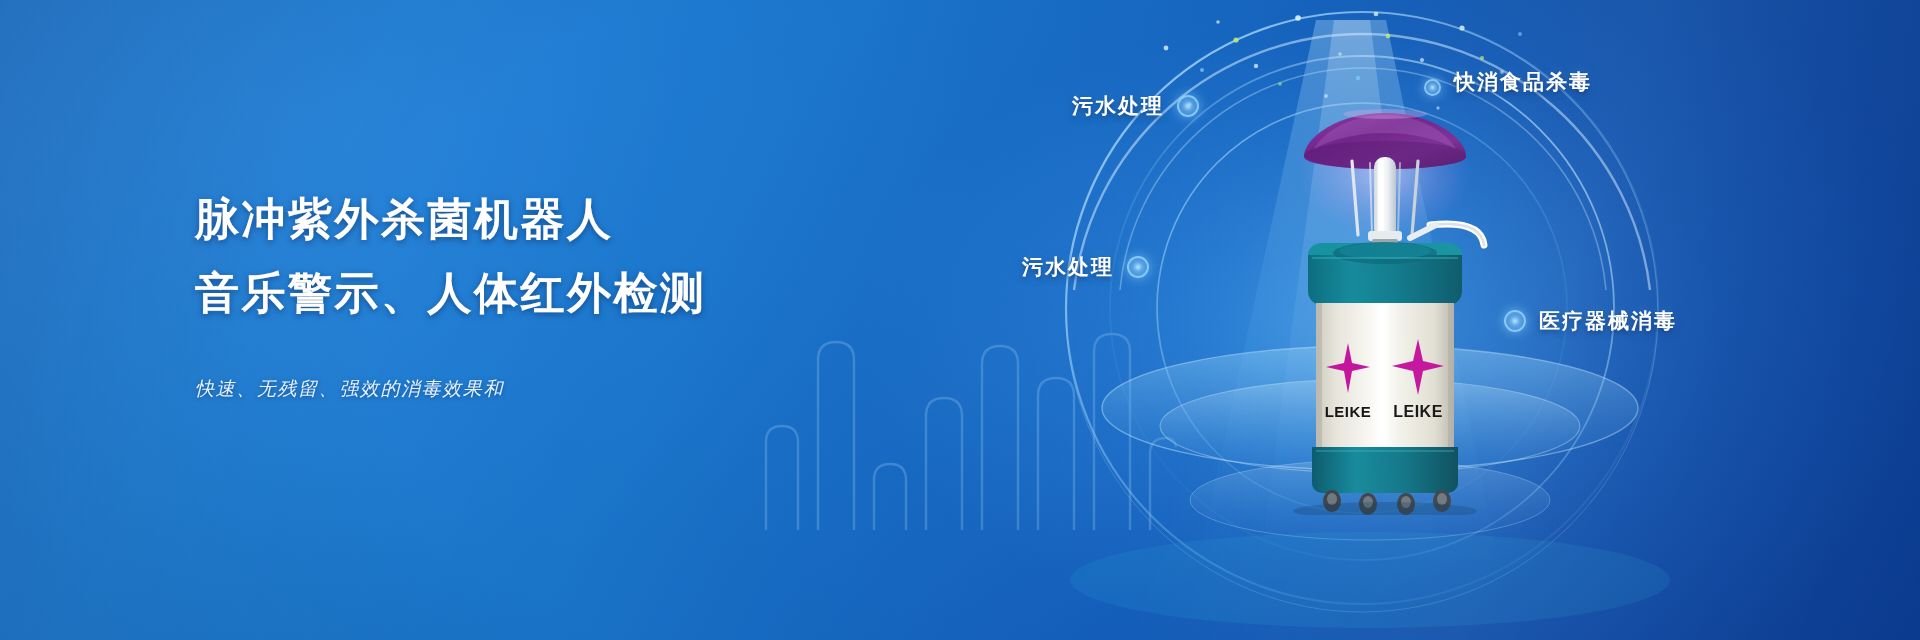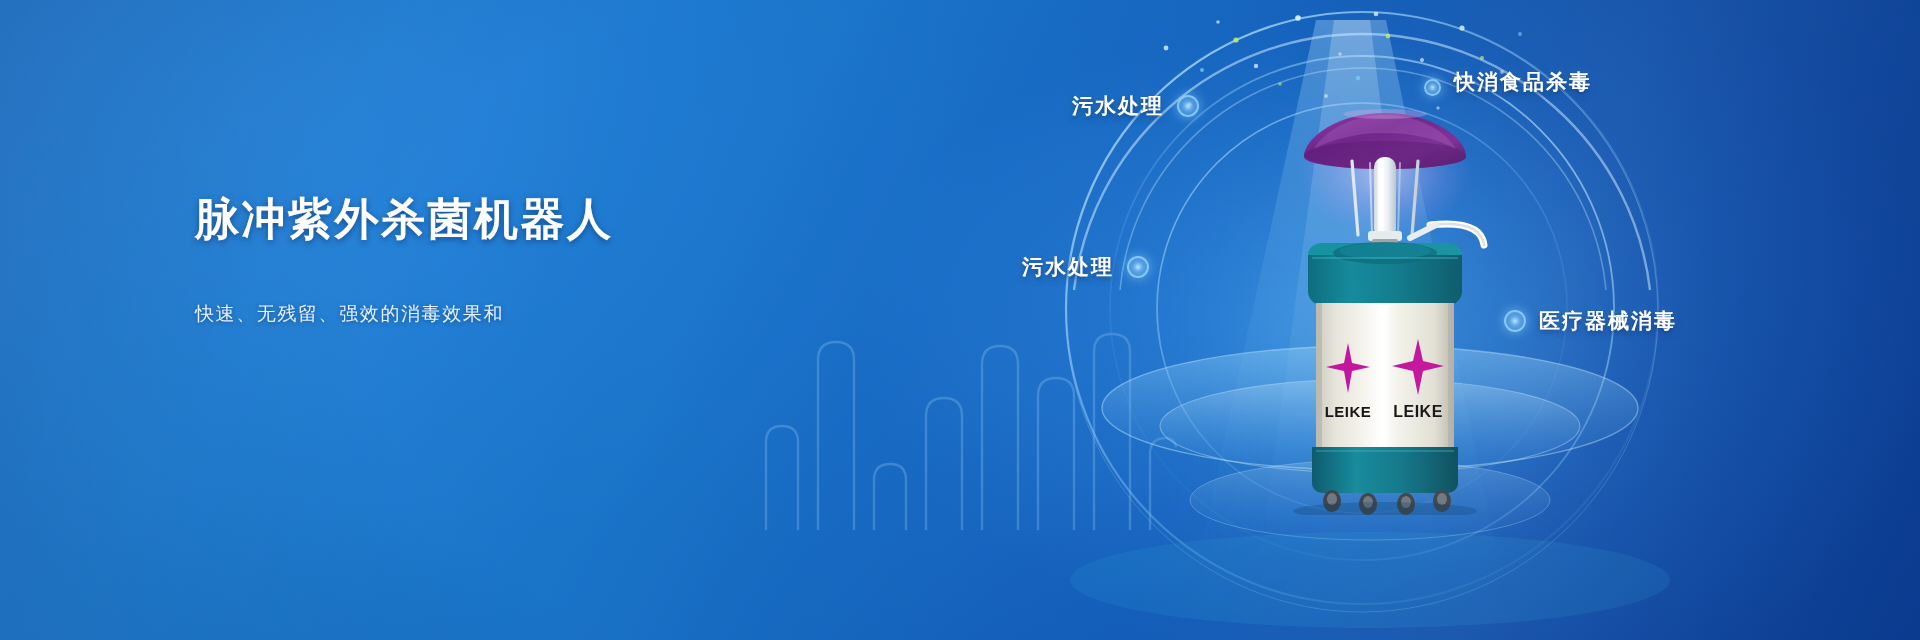--- a/index.html
+++ b/index.html
@@ -60,21 +60,21 @@
   .title-line.l2{ margin-top:12px; }
 
   .sub-line{
     color:#e7f2ff;
     font-size:19px;
     letter-spacing:1.6px;
     line-height:1.5;
     text-shadow:0 1px 4px rgba(3,35,92,.5);
     white-space:nowrap;
   }
-  .sub-line.s1{ margin-top:50px; }
+  .sub-line.s1{ margin-top:50px;font-style:italic; }
   .sub-line.s2{ margin-top:22px; }
 
   
   .callout{
     position:absolute;
     display:flex; align-items:center; gap:13px;
     white-space:nowrap;
   }
   .callout .txt{
     color:#ffffff;
@@ -309,20 +309,21 @@
     </g>
 
     <ellipse cx="125" cy="416" rx="92" ry="9" fill="#063a62" opacity=".28"></ellipse>
   </svg>
 
   <div class="sheen"></div>
   <div class="vignette"></div>
 
   <div class="copy">
     <div class="title-line l1">脉冲紫外杀菌机器人</div>
+    <div class="title-line l2">音乐警示、人体红外检测</div>
     <div class="sub-line s1">快速、无残留、强效的消毒效果和</div>
   </div>
 
   <div class="callout c-waste">
     <span class="txt">污水处理</span>
     <span class="dot"></span>
   </div>
 
   <div class="callout c-food">
     <span class="dot sm"></span>

